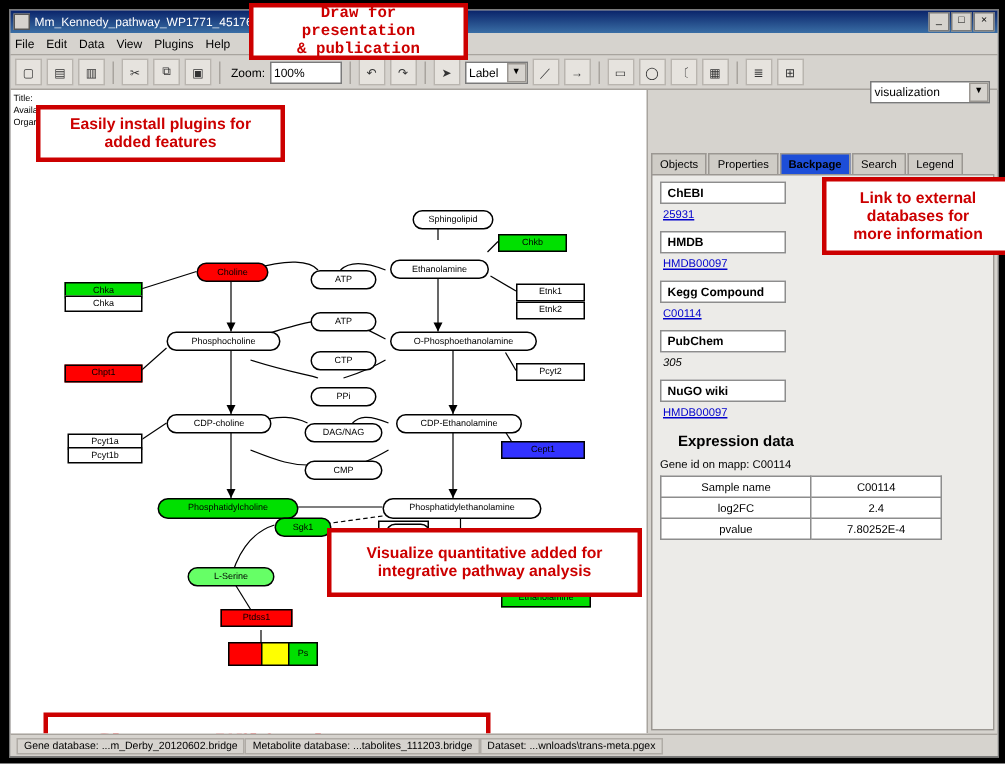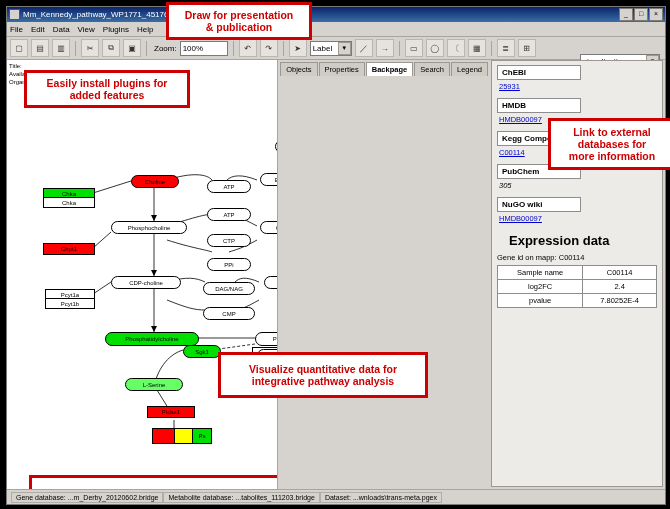--- a/index.html
+++ b/index.html
@@ -58,41 +58,41 @@
   
   .body{flex:1;display:flex;position:relative;overflow:hidden;}
   .canvaswrap{
     position:relative;width:424px;background:#fff;border-right:1px solid #a8a49e;
     overflow:hidden;
   }
   .leftmeta{
     position:absolute;left:2px;top:2px;font-size:6px;color:#000;line-height:8px;
   }
   
-  .rightpanel{flex:1;background:#d6d3ce;display:flex;flex-direction:row;}
+  .rightpanel{flex:1;background:#d6d3ce;display:flex;flex-direction:column;margin-top:40px;}
   .tabs{display:flex;height:14px;font-size:7.5px;padding-left:2px;padding-top:2px;}
   .tab{
     padding:0 5px;height:13px;line-height:13px;background:#cfccc6;
     border:1px solid #9b9792;border-bottom:none;margin-right:1px;color:#000;
   }
-  .tab.active{background:#ffffff;font-weight:bold;}
+  .tab.active{background:#1d4ed8;font-weight:bold;}
   .rightbody{
     flex:1;background:#ecebe8;border:1px solid #9b9792;margin:0 2px 2px 2px;
     padding:4px 5px;overflow:hidden;font-size:8px;color:#000;
   }
   .dbblock{margin-bottom:3px;}
   .dbhead{
     background:#fff;border:1px solid #8d8d8d;font-weight:bold;font-size:8px;
     padding:2px 4px;display:inline-block;min-width:74px;
   }
   .dblink{color:#0000cc;text-decoration:underline;font-size:7.5px;padding:2px 2px 4px 2px;display:block;}
   .dbtext{font-size:7.5px;padding:2px 2px 4px 2px;display:block;color:#000;font-style:italic;}
-  .exprhead{font-weight:bold;font-size:13px;margin:6px 0 5px 0;padding-left:12px;}
+  .exprhead{font-weight:bold;font-size:10px;margin:6px 0 5px 0;padding-left:12px;}
   .geneid{font-size:7.5px;margin-bottom:3px;}
-  table.expr{border-collapse:collapse;font-size:7.5px;width:160px;}
+  table.expr{border-collapse:collapse;font-size:7.5px;width:188px;}
   table.expr td{border:1px solid #8d8d8d;background:#fff;padding:2px 4px;text-align:center;}
   
   .statusbar{
     height:14px;background:#d6d3ce;border-top:1px solid #a8a49e;
     font-size:7px;color:#000;display:flex;align-items:center;padding-left:4px;
   }
   .statusbox{border:1px solid #b0aca6;padding:1px 4px;background:#d6d3ce;}
   
   .node{
     position:absolute;font-size:6px;color:#000;text-align:center;
@@ -412,21 +412,21 @@
     </div>
   </div>
 
   <div class="statusbar">
     <span class="statusbox">Gene database: ...m_Derby_20120602.bridge</span>
     <span class="statusbox">Metabolite database: ...tabolites_111203.bridge</span>
     <span class="statusbox">Dataset: ...wnloads\trans-meta.pgex</span>
   </div>
 </div>
 
-<div class="callout" style="left: 166px; top: 2px; width: 128px; height: 26px; white-space: pre-line;">Draw for presentation
+<div class="callout" style="left: 166px; top: 2px; width: 128px; height: 26px; white-space: pre-line; font-family: Liberation Mono, monospace;">Draw for presentation
 &amp; publication</div>
 <div class="callout" style="left: 24px; top: 70px; width: 148px; height: 26px; white-space: pre-line;">Easily install plugins for
 added features</div>
 <div class="callout" style="left: 548px; top: 118px; width: 110px; height: 40px; white-space: pre-line;">Link  to external
 databases  for
 more information</div>
-<div class="callout" style="left: 218px; top: 352px; width: 192px; height: 34px; white-space: pre-line;">Visualize quantitative data  for
+<div class="callout" style="left: 218px; top: 352px; width: 192px; height: 34px; white-space: pre-line;">Visualize quantitative added  for
 integrative pathway analysis</div>
 
 </body></html>

